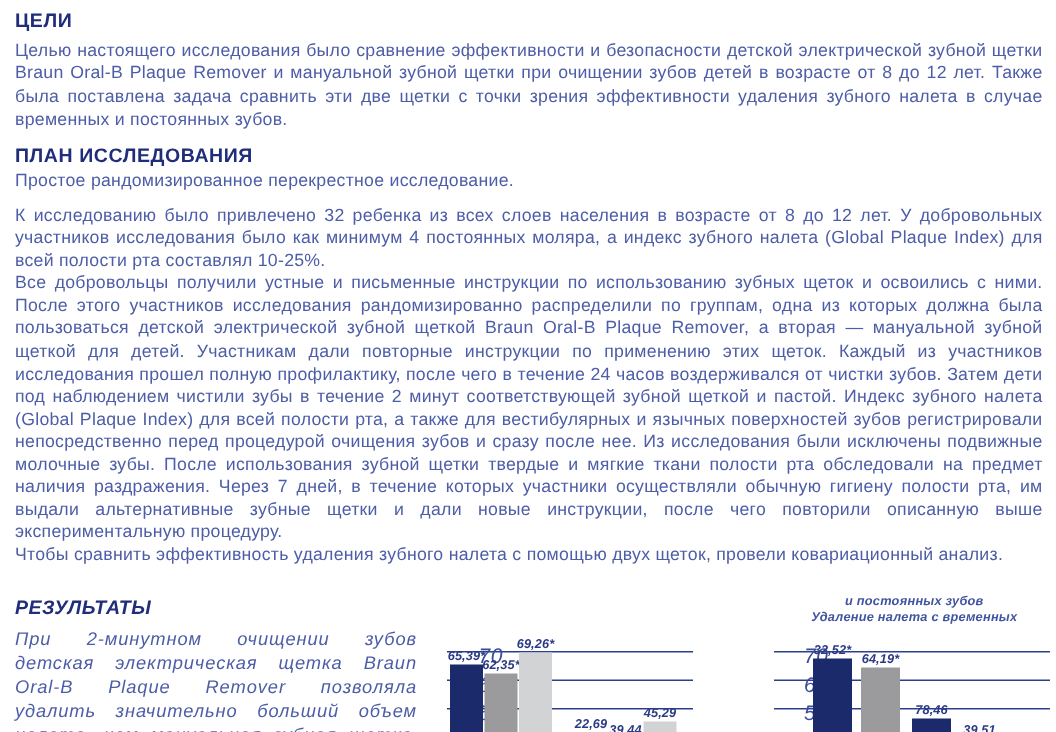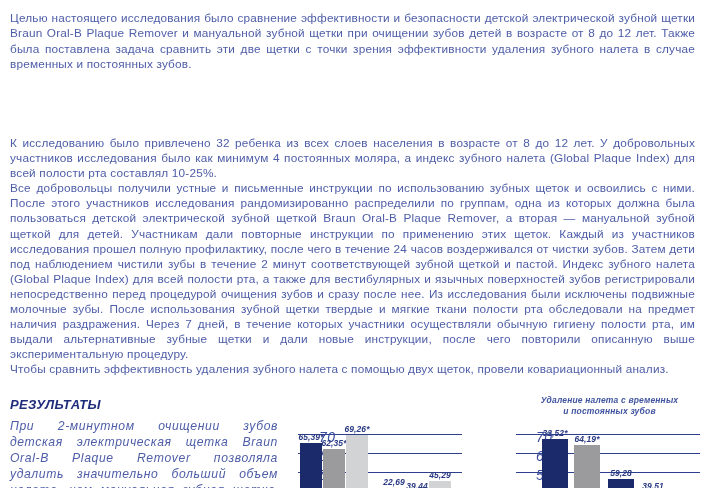--- a/index.html
+++ b/index.html
@@ -49,23 +49,28 @@
     position:absolute; width:60px; text-align:center; font-size:8.5px;
     font-weight:600; color:#2b3a85; letter-spacing:0.01em; white-space:nowrap;
   }
 </style>
 </head>
 <body>
 
 <div class="page">
 
   <section class="sec" id="sec-goals">
+    <h2 class="head">ЦЕЛИ</h2>
     <p class="body-text">Целью настоящего исследования было сравнение эффективности и безопасности детской электрической зубной щетки Braun Oral-B Plaque Remover и мануальной зубной щетки при очищении зубов детей в возрасте от 8 до 12 лет. Также была поставлена задача сравнить эти две щетки с точки зрения эффективности удаления зубного налета в случае временных и постоянных зубов.</p>
   </section>
 
+  <section class="sec" id="sec-plan">
+    <h2 class="head">ПЛАН ИССЛЕДОВАНИЯ</h2>
+    <p class="body-text">Простое рандомизированное перекрестное исследование.</p>
+  </section>
 
   <section class="sec" id="sec-methods">
     <p class="body-text">К исследованию было привлечено 32 ребенка из всех слоев населения в возрасте от 8 до 12 лет. У добровольных участников исследования было как минимум 4 постоянных моляра, а индекс зубного налета (Global Plaque Index) для всей полости рта составлял 10-25%.</p>
     <p class="body-text">Все добровольцы получили устные и письменные инструкции по использованию зубных щеток и освоились с ними. После этого участников исследования рандомизированно распределили по группам, одна из которых должна была пользоваться детской электрической зубной щеткой Braun Oral-B Plaque Remover, а вторая — мануальной зубной щеткой для детей. Участникам дали повторные инструкции по применению этих щеток. Каждый из участников исследования прошел полную профилактику, после чего в течение 24 часов воздерживался от чистки зубов. Затем дети под наблюдением чистили зубы в течение 2 минут соответствующей зубной щеткой и пастой. Индекс зубного налета (Global Plaque Index) для всей полости рта, а также для вестибулярных и язычных поверхностей зубов регистрировали непосредственно перед процедурой очищения зубов и сразу после нее. Из исследования были исключены подвижные молочные зубы. После использования зубной щетки твердые и мягкие ткани полости рта обследовали на предмет наличия раздражения. Через 7 дней, в течение которых участники осуществляли обычную гигиену полости рта, им выдали альтернативные зубные щетки и дали новые инструкции, после чего повторили описанную выше экспериментальную процедуру.</p>
     <p class="body-text">Чтобы сравнить эффективность удаления зубного налета с помощью двух щеток, провели ковариационный анализ.</p>
   </section>
 
   <div id="results-row">
     <section id="sec-results">
       <h2 class="head">РЕЗУЛЬТАТЫ</h2>
@@ -88,34 +93,34 @@
           <div class="bar" style="left: 66px; top: 43.406px; width: 22px; height: 86.594px; background: rgb(210, 211, 213);"></div>
           <div class="vlabel" style="left: 47px; top: 32.406px;">69,26*</div>
           <div class="bar" style="left: 103px; top: 95.656px; width: 22px; height: 34.344px; background: rgb(27, 42, 107);"></div>
           <div class="vlabel" style="left: 84px; top: 84.656px;">22,69</div>
           <div class="vlabel" style="left: 107px; top: 89.064px;">39,44</div>
           <div class="bar" style="left: 149px; top: 88.949px; width: 22px; height: 41.051px; background: rgb(210, 211, 213);"></div>
           <div class="vlabel" style="left: 130px; top: 77.949px;">45,29</div>
         </div>
       <div class="chart" style="left: 217px; width: 207px;">
           <div class="chart-title" style="left: 20px; width: 185px; top: 3px;">
+            <div>и постоянных зубов</div>
             <div>Удаление налета с временных</div>
-            <div>и постоянных зубов</div>
           </div>
           <div class="gridline" style="top: 42px; left: 19px; width: 184px;"></div>
           <div class="ytick" style="top: 37px; width: 16px;">70</div>
           <div class="gridline" style="top: 61px; left: 19px; width: 184px;"></div>
           <div class="ytick" style="top: 56px; width: 16px;">60</div>
           <div class="gridline" style="top: 80px; left: 19px; width: 184px;"></div>
           <div class="ytick" style="top: 75px; width: 16px;">50</div>
           <div class="ytick" style="top: 94px; width: 16px;">40</div>
           <div class="bar" style="left: 45px; top: 46.541px; width: 26px; height: 83.459px; background: rgb(27, 42, 107);"></div>
           <div class="vlabel" style="left: 28px; top: 35.541px;">32,52*</div>
           <div class="bar" style="left: 77px; top: 53.039px; width: 26px; height: 76.961px; background: rgb(155, 155, 157);"></div>
           <div class="vlabel" style="left: 60px; top: 42.039px;">64,19*</div>
           <div class="bar" style="left: 111px; top: 87.391px; width: 26px; height: 42.609px; background: rgb(27, 42, 107);"></div>
-          <div class="vlabel" style="left: 94px; top: 76.391px;">59,28</div>
+          <div class="vlabel" style="left: 94px; top: 76.391px;">78,46</div>
           <div class="vlabel" style="left: 126px; top: 88.931px;">39,51</div>
         </div>
     </div>
   </div>
 
 </div>
 
 </body></html>

